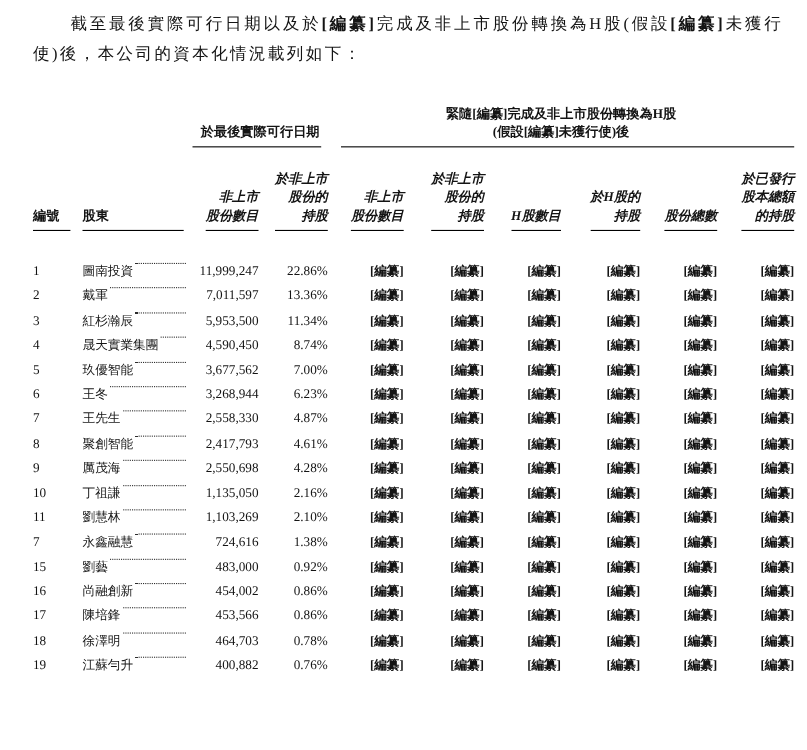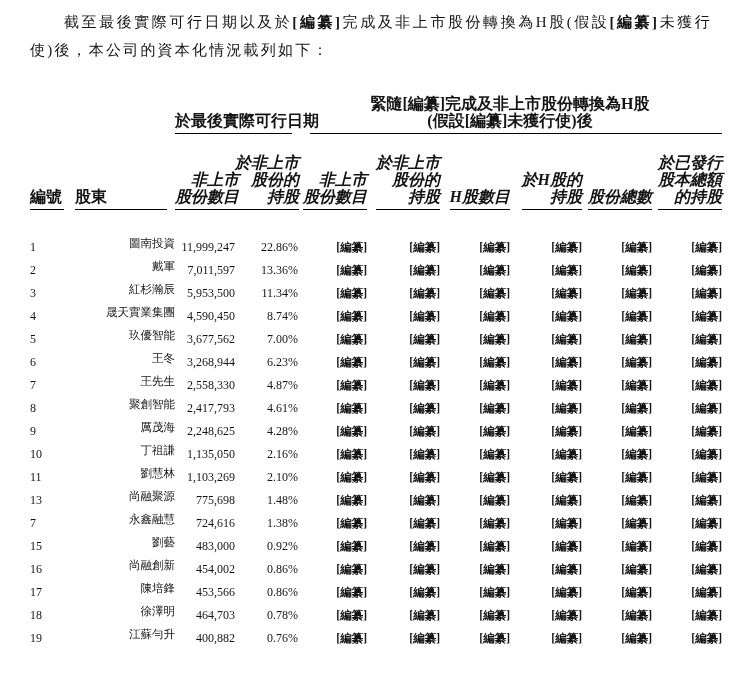--- a/index.html
+++ b/index.html
@@ -25,21 +25,21 @@
     border-collapse: collapse;
     table-layout: fixed;
     width: 692px;
     margin: 24px 0 0 30px;
   }
   th, td { padding: 0; }
   th {
     font-weight: bold;
     vertical-align: bottom;
     position: relative;
-    font-size: 16px;
+    font-size: 12px;
     line-height: 17px;
     white-space: nowrap;
   }
   
   tr.group-row th { height: 46px; padding-bottom: 5px; }
   th.gth { text-align: center; }
   th.gth1::after {
     content: ""; position: absolute; left: 0; right: 6px; bottom: 0;
     border-bottom: 1.4px solid #000;
   }
@@ -66,21 +66,21 @@
     height: 22.4px;
     font-size: 12px;
     vertical-align: bottom;
     padding-bottom: 4px;
     white-space: nowrap;
   }
   tbody tr:first-child td { padding-top: 26px; height: 48px; }
   td.num { text-align: right; }
   td.red { text-align: right; font-weight: bold; font-size: 11.5px; }
   td.no  { text-align: left; padding-left: 0; }
-  .namewrap { display: flex; align-items: flex-end; flex-direction: column; }
+  .namewrap { display: flex; align-items: flex-start; }
   .nm { font-size: 11.5px; }
   .leader {
     flex: 1;
     border-bottom: 1.9px dotted #2c2c2c;
     margin: 0 6px 3px 2px;
     height: 0;
   }
 </style>
 </head>
 <body>
@@ -282,21 +282,21 @@
         <td class="red">[編纂]</td>
       </tr>
       <tr>
         <td class="no">9</td>
         <td>
           <div class="namewrap">
             <span class="nm">厲茂海</span>
             <span class="leader"></span>
           </div>
         </td>
-        <td class="num">2,248,625</td>
+        <td class="num">2,550,698</td>
         <td class="num">4.28%</td>
         <td class="red">[編纂]</td>
         <td class="red">[編纂]</td>
         <td class="red">[編纂]</td>
         <td class="red">[編纂]</td>
         <td class="red">[編纂]</td>
         <td class="red">[編纂]</td>
       </tr>
       <tr>
         <td class="no">10</td>
@@ -318,37 +318,20 @@
       <tr>
         <td class="no">11</td>
         <td>
           <div class="namewrap">
             <span class="nm">劉慧林</span>
             <span class="leader"></span>
           </div>
         </td>
         <td class="num">1,103,269</td>
         <td class="num">2.10%</td>
-        <td class="red">[編纂]</td>
-        <td class="red">[編纂]</td>
-        <td class="red">[編纂]</td>
-        <td class="red">[編纂]</td>
-        <td class="red">[編纂]</td>
-        <td class="red">[編纂]</td>
-      </tr>
-      <tr>
-        <td class="no">13</td>
-        <td>
-          <div class="namewrap">
-            <span class="nm">尚融聚源</span>
-            <span class="leader"></span>
-          </div>
-        </td>
-        <td class="num">775,698</td>
-        <td class="num">1.48%</td>
         <td class="red">[編纂]</td>
         <td class="red">[編纂]</td>
         <td class="red">[編纂]</td>
         <td class="red">[編纂]</td>
         <td class="red">[編纂]</td>
         <td class="red">[編纂]</td>
       </tr>
       <tr>
         <td class="no">7</td>
         <td>

